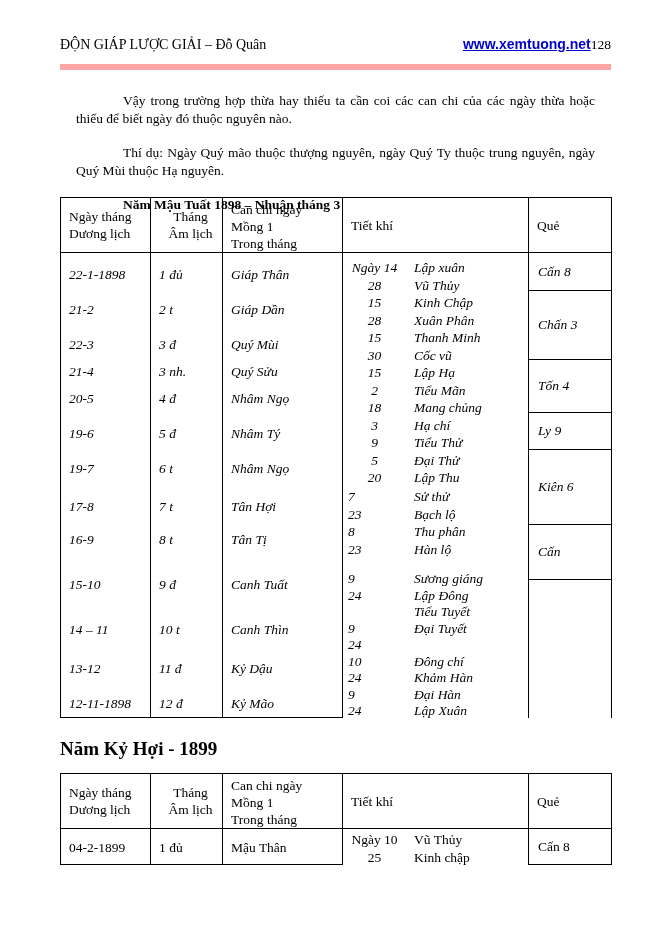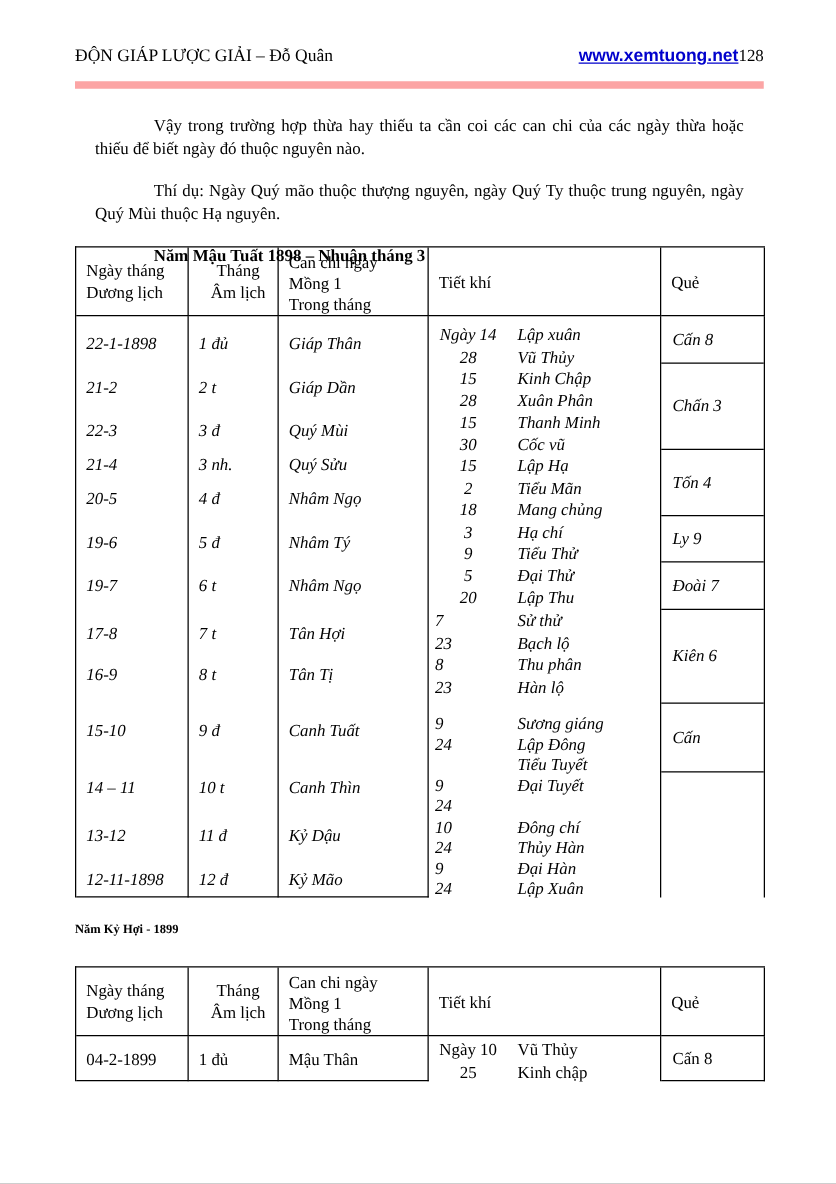--- a/index.html
+++ b/index.html
@@ -29,21 +29,21 @@
   
   .intro{
     position:absolute;top:76px;left:60px;width:551px;
     font-size:13.5px;line-height:18px;text-align:justify;
   }
   .intro p{margin:16px;text-indent:47px;}
   .sec-heading{font-weight:bold;text-indent:0;text-align:left;margin:0;}
   .sec-heading.inflow{margin-top:2px;}
   .sec2-heading{
     position:absolute;top:738px;left:60px;width:551px;
-    font-size:10px;font-weight:bold;
+    font-size:19px;font-weight:bold;
   }
   
   .cal-table{
     position:absolute;left:60px;width:552px;
     border-top:1px solid #000;border-left:1px solid #000;
     font-size:13.5px;box-sizing:border-box;
   }
   .t1{top:197px;}
   .t2{top:773px;}
   .hdr-row{display:flex;height:55px;}
@@ -245,39 +245,38 @@
           <div class="tk-row">
               <span class="tk-n">24</span>
               <span class="tk-t"></span>
             </div>
           <div class="tk-row">
               <span class="tk-n">10</span>
               <span class="tk-t">Đông chí</span>
             </div>
           <div class="tk-row">
               <span class="tk-n">24</span>
-              <span class="tk-t">Thủy Hàn</span>
+              <span class="tk-t">Khảm Hàn</span>
             </div>
           <div class="tk-row">
               <span class="tk-n">9</span>
               <span class="tk-t">Đại Hàn</span>
             </div>
           <div class="tk-row">
               <span class="tk-n">24</span>
               <span class="tk-t">Lập Xuân</span>
             </div>
         </div>
       </div>
 
       <div class="col w5">
         <div class="que-cell" style="height:38px">Cấn 8</div>
         <div class="que-cell" style="height:69px">Chấn 3</div>
         <div class="que-cell" style="height:53px">Tốn 4</div>
         <div class="que-cell" style="height:37px">Ly 9</div>
-        <div class="que-cell" style="height:38px">Đoài 7</div>
         <div class="que-cell" style="height:75px">Kiên 6</div>
         <div class="que-cell" style="height:55px">Cấn</div>
       </div>
 
     </div>
   </div>
 
   <div class="sec2-heading">Năm Kỷ Hợi  - 1899</div>
 
   <div class="cal-table t2">

